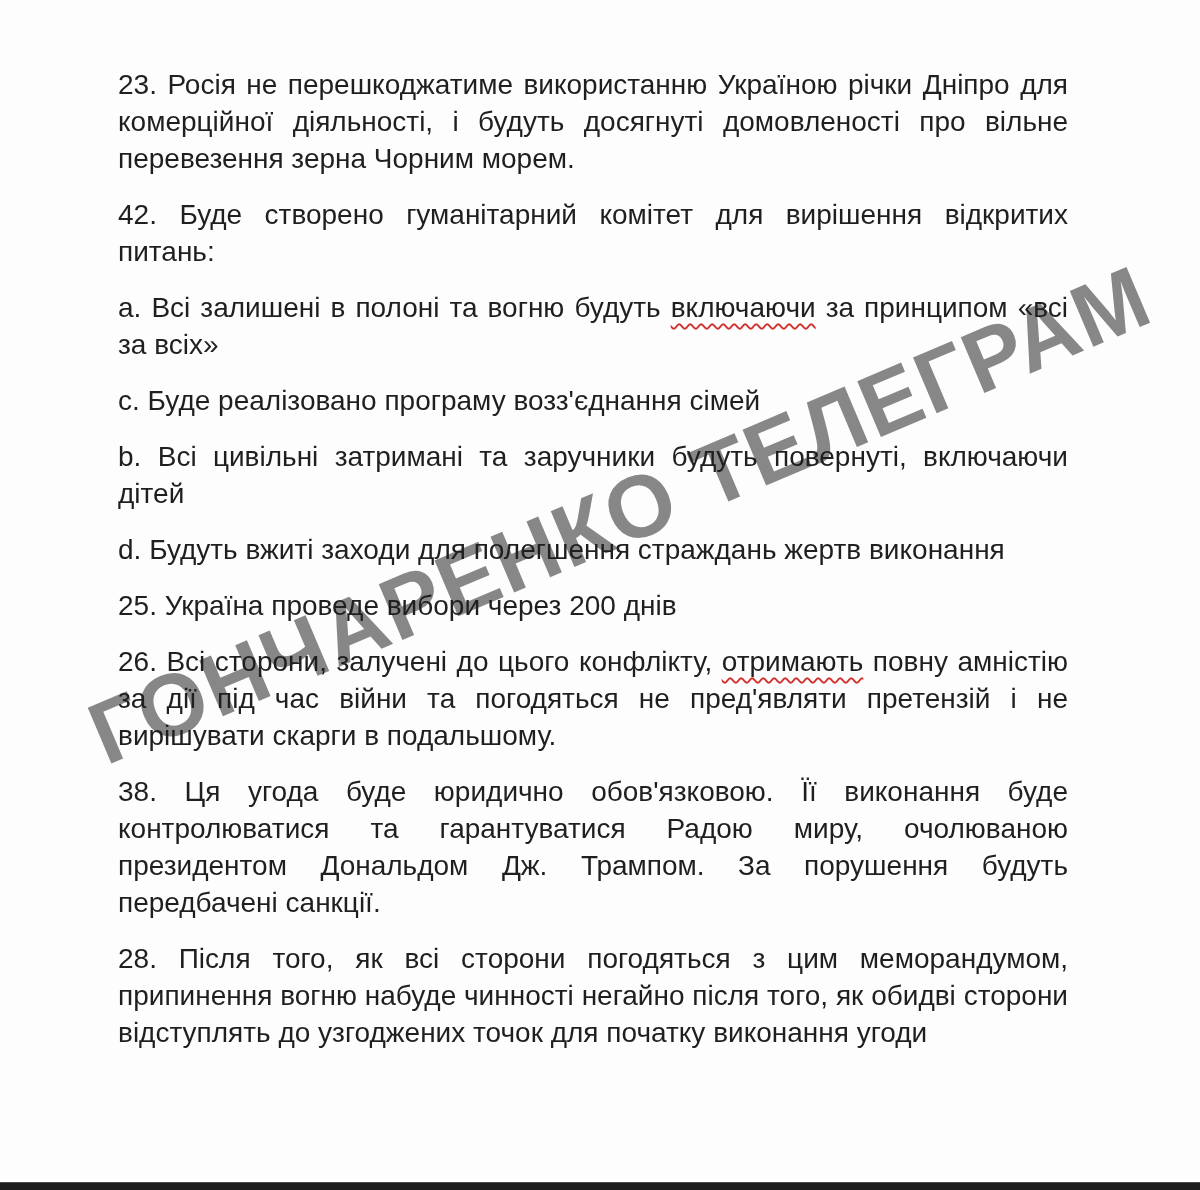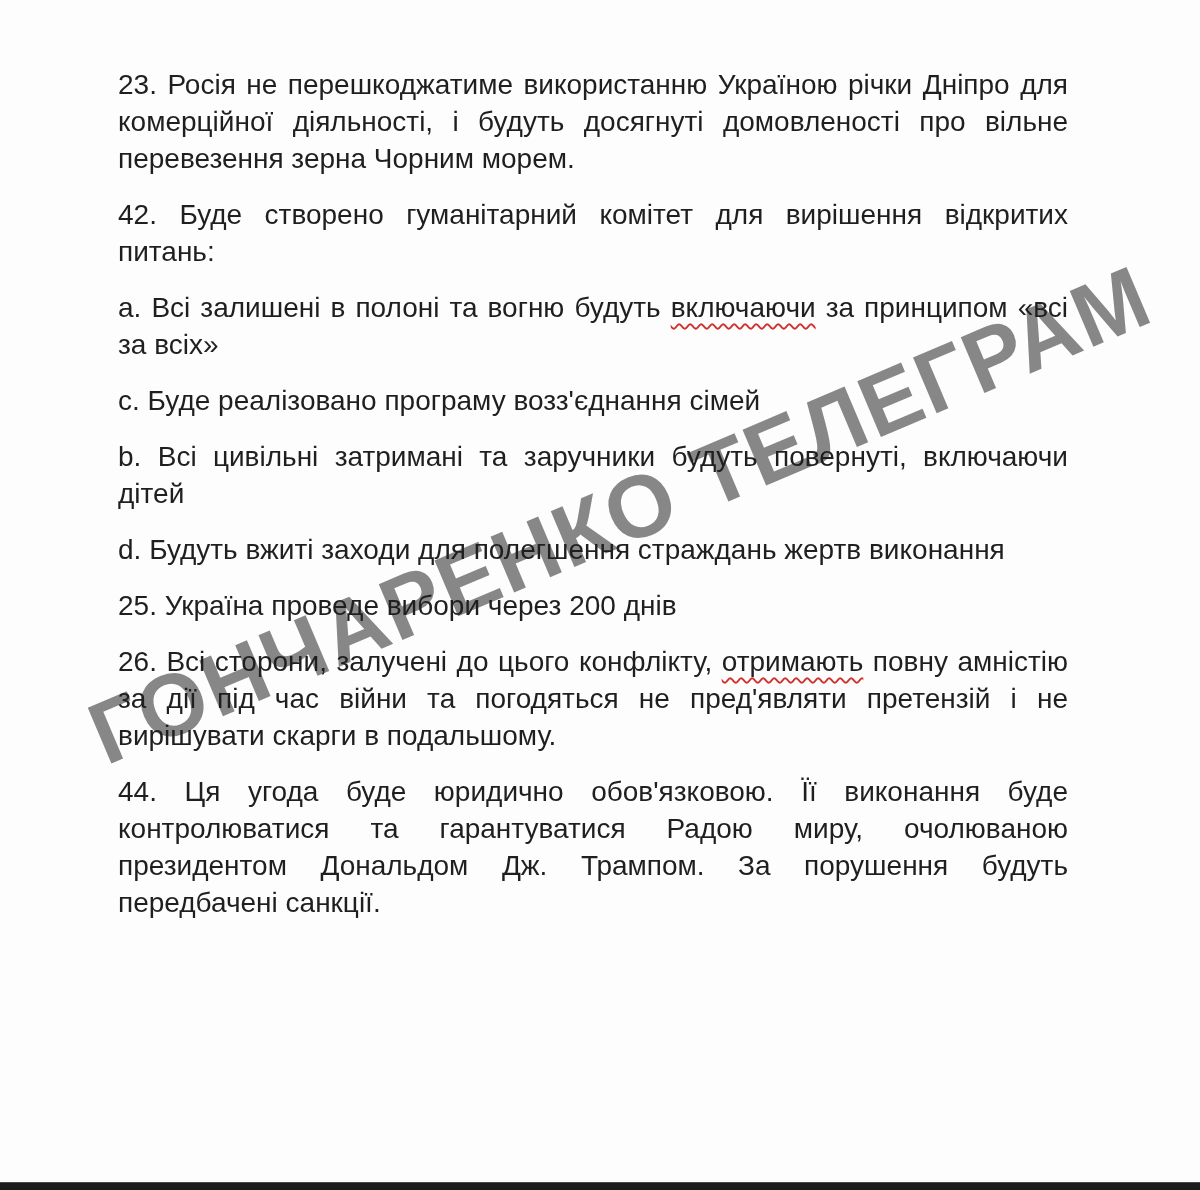--- a/index.html
+++ b/index.html
@@ -72,17 +72,18 @@
 
   <div class="content" id="document-body">
       <p><span>23. Росія не перешкоджатиме використанню Україною річки Дніпро для комерційної діяльності, і будуть досягнуті домовленості про вільне перевезення зерна Чорним морем.</span></p>
       <p><span>42. Буде створено гуманітарний комітет для вирішення відкритих питань:</span></p>
       <p><span>a. Всі залишені в полоні та вогню будуть </span><span class="misspelled">включаючи</span><span> за принципом «всі за всіх»</span></p>
       <p><span>c. Буде реалізовано програму возз'єднання сімей</span></p>
       <p><span>b. Всі цивільні затримані та заручники будуть повернуті, включаючи дітей</span></p>
       <p><span>d. Будуть вжиті заходи для полегшення страждань жертв виконання</span></p>
       <p><span>25. Україна проведе вибори через 200 днів</span></p>
       <p><span>26. Всі сторони, залучені до цього конфлікту, </span><span class="misspelled">отримають</span><span> повну амністію за дії під час війни та погодяться не пред'являти претензій і не вирішувати скарги в подальшому.</span></p>
-      <p><span>44. Ця угода буде юридично обов'язковою. Її виконання буде контролюватися та гарантуватися Радою миру, очолюваною президентом Дональдом Дж. Трампом. За порушення будуть передбачені санкції.</span></p>
+      <p><span>38. Ця угода буде юридично обов'язковою. Її виконання буде контролюватися та гарантуватися Радою миру, очолюваною президентом Дональдом Дж. Трампом. За порушення будуть передбачені санкції.</span></p>
+      <p><span>28. Після того, як всі сторони погодяться з цим меморандумом, припинення вогню набуде чинності негайно після того, як обидві сторони відступлять до узгоджених точок для початку виконання угоди</span></p>
     </div>
 
   <div class="bottom-bar"></div>
 </div>
 
 </body></html>

